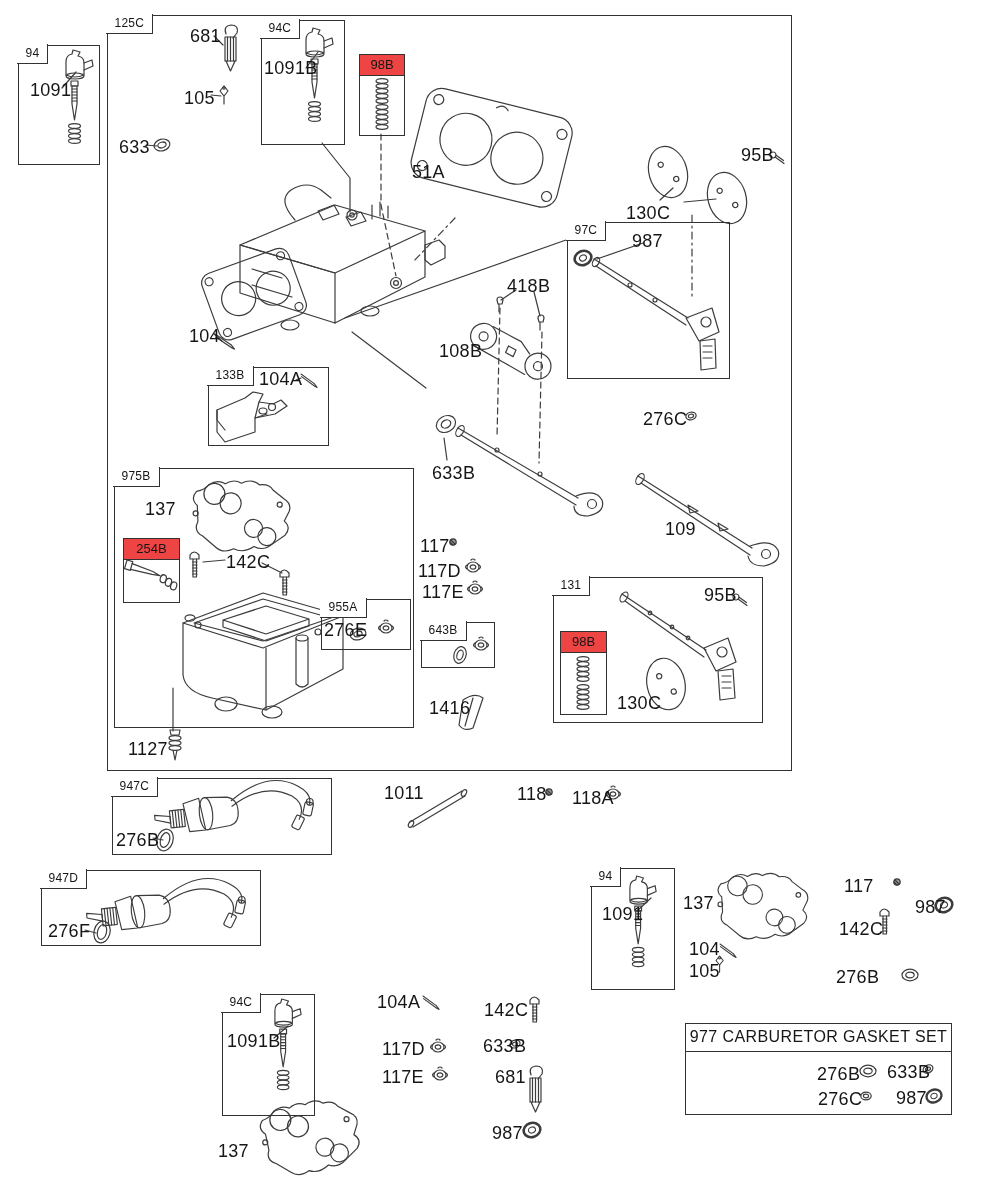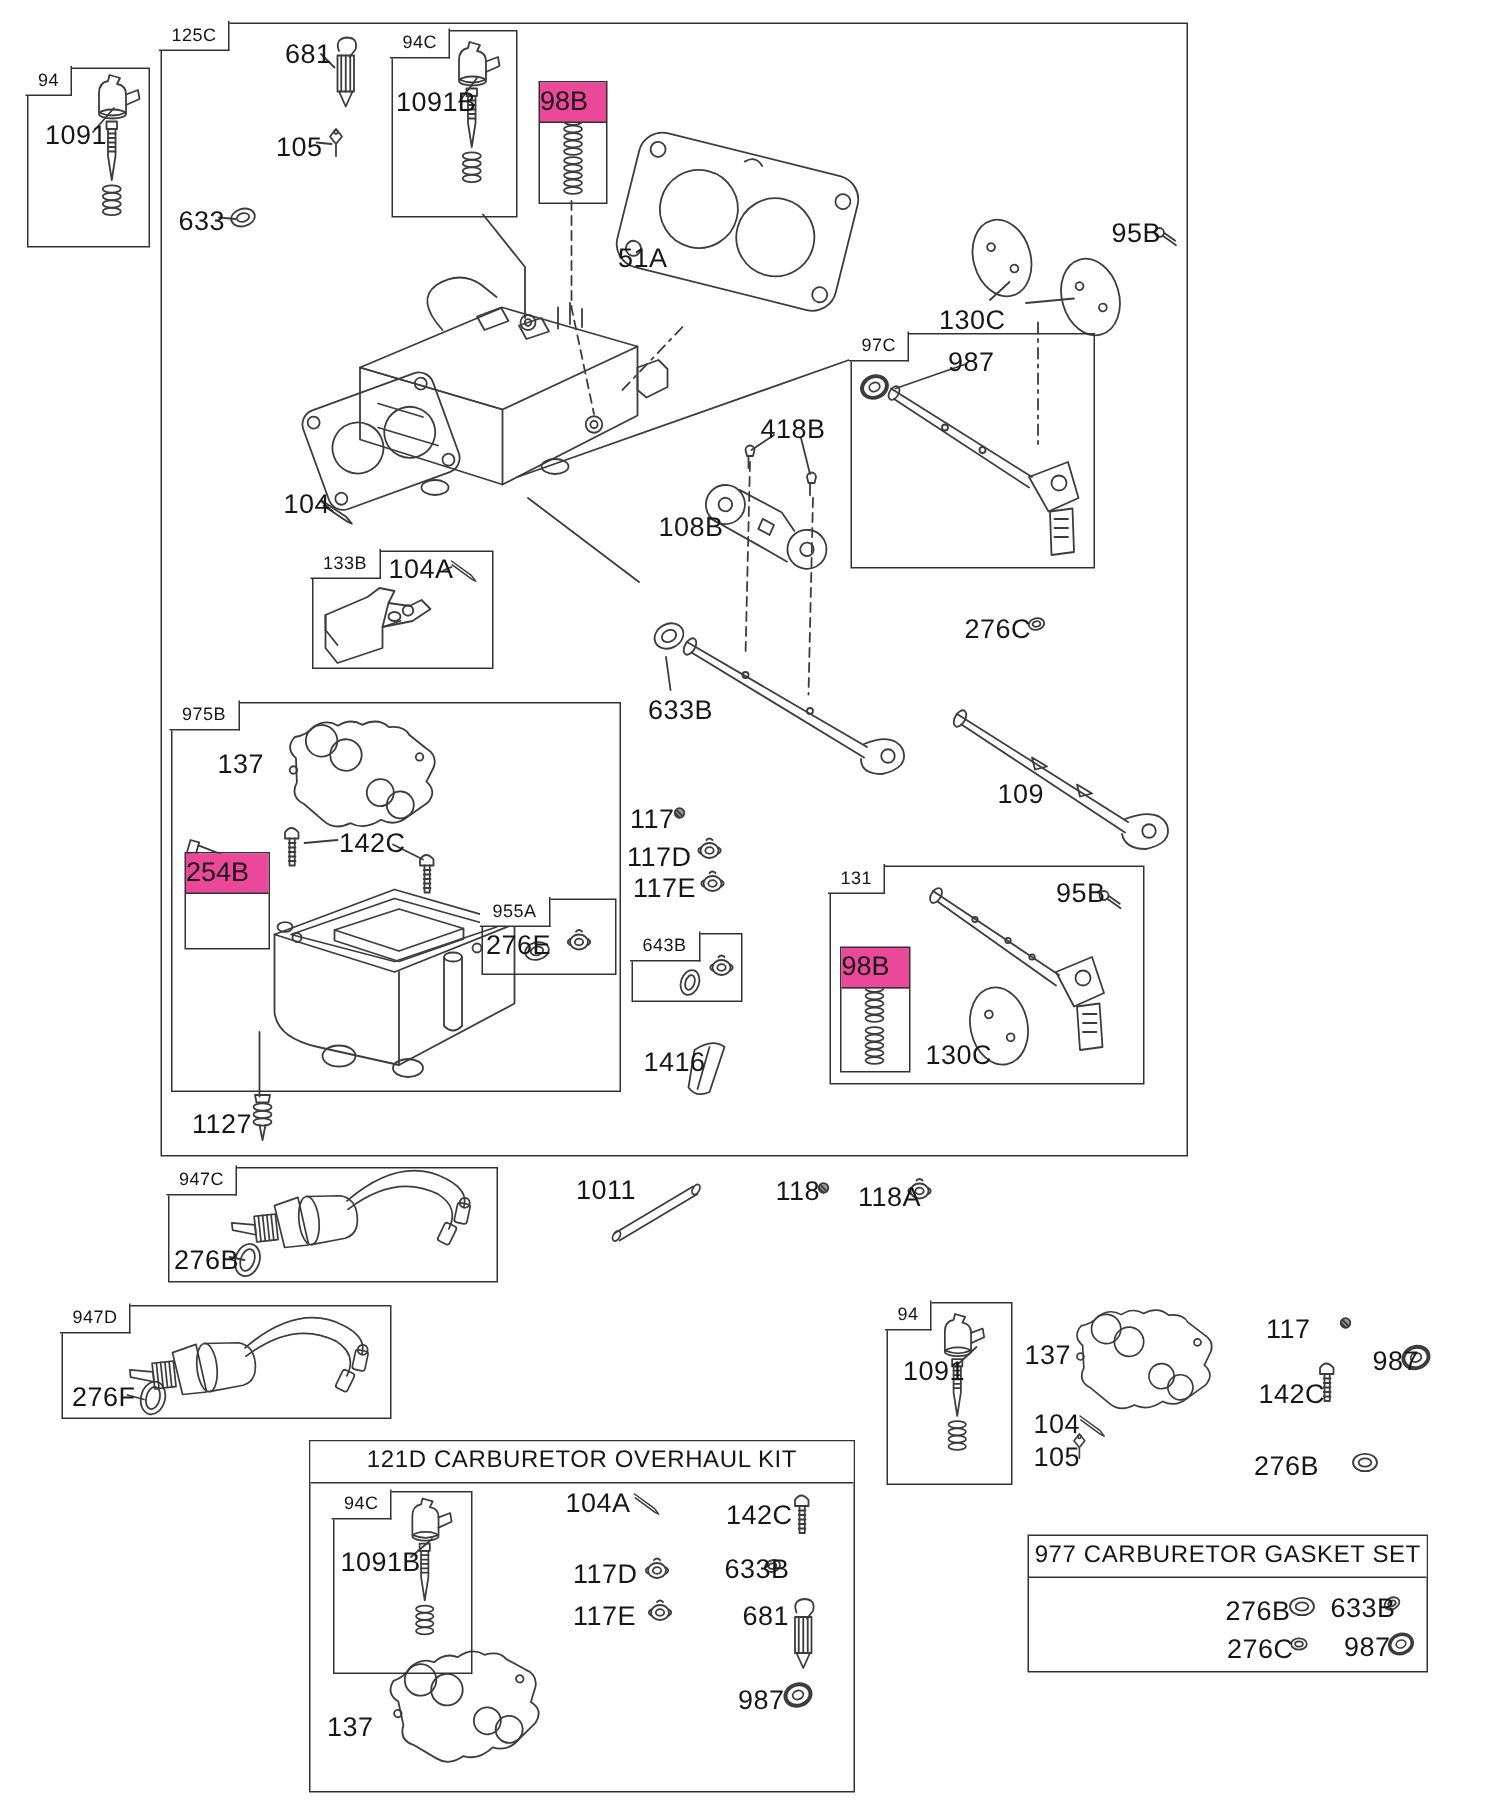--- a/index.html
+++ b/index.html
@@ -4,21 +4,21 @@
 <style>
   html,body{margin:0;padding:0;background:#fff;}
   .canvas{position:relative;width:1000px;height:1200px;background:#fff;overflow:hidden;
           font-family:"Liberation Sans",sans-serif;color:#161616;}
   svg.art{position:absolute;left:0;top:0;}
   .box{position:absolute;border:1.6px solid #323232;background:transparent;}
   .tag{position:absolute;left:-1.6px;top:-1.6px;border-right:1.6px solid #323232;
        border-bottom:1.6px solid #323232;background:#fff;padding:2px 8px 3px 8px;
        font-size:12px;letter-spacing:.3px;white-space:nowrap;}
   .tag-full{position:absolute;left:0;top:0;right:0;border-bottom:1.6px solid #323232;
-       background:#ec4899;padding:2px 0 3px 0;font-size:18px;}
+       background:#ef4444;text-align:center;padding:2px 0 3px 0;font-size:13px;}
   .kit-h{position:absolute;left:0;top:0;right:0;border-bottom:1.6px solid #323232;
        text-align:center;font-size:16px;letter-spacing:.4px;padding:4px 0 5px 0;background:#fff;}
   .lb{position:absolute;font-size:18px;letter-spacing:.3px;white-space:nowrap;}
 </style>
 </head>
 <body>
 
 <div class="canvas">
 
 <svg class="art" width="1000" height="1200" viewBox="0 0 1000 1200">
@@ -502,21 +502,21 @@
 
 <div class="box" style="left:208px;top:367px;width:119px;height:77px">
   <div class="tag">133B</div>
     </div>
 
 
 <div class="box" style="left:114px;top:468px;width:298px;height:258px">
   <div class="tag">975B</div>
     </div>
 
-<div class="box" style="left:123px;top:568px;width:55px;height:63px">
+<div class="box" style="left:123px;top:538px;width:55px;height:63px">
   <div class="tag-full">254B</div>
     </div>
 
 <div class="box" style="left:321px;top:599px;width:88px;height:49px">
   <div class="tag">955A</div>
     </div>
 
 <div class="box" style="left:421px;top:622px;width:72px;height:44px">
   <div class="tag">643B</div>
     </div>
@@ -534,23 +534,20 @@
     </div>
 
 <div class="box" style="left:41px;top:870px;width:218px;height:74px">
   <div class="tag">947D</div>
     </div>
 
 <div class="box" style="left:591px;top:868px;width:82px;height:120px">
   <div class="tag">94</div>
     </div>
 
-<div class="box" style="left:206px;top:960px;width:362px;height:233px">
-  <div class="kit-h">121D CARBURETOR OVERHAUL KIT</div>
-    </div>
 <div class="box" style="left:222px;top:994px;width:91px;height:120px">
   <div class="tag">94C</div>
     </div>
 
 <div class="box" style="left:685px;top:1023px;width:265px;height:90px">
   <div class="kit-h">977 CARBURETOR GASKET SET</div>
     </div>
 
 <div class="lb" style="left:30px;top:80px">1091</div>
 <div class="lb" style="left:190px;top:26px">681</div>

